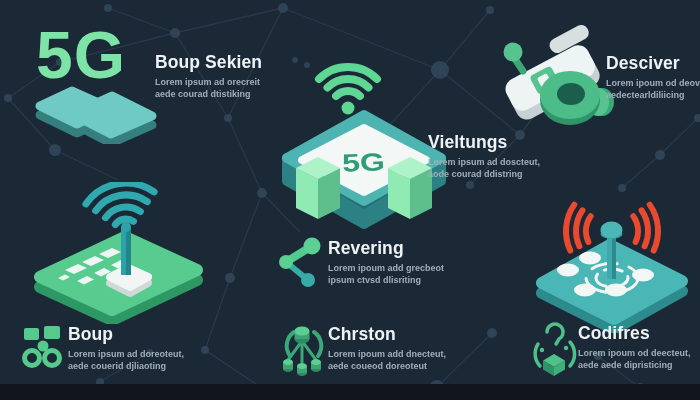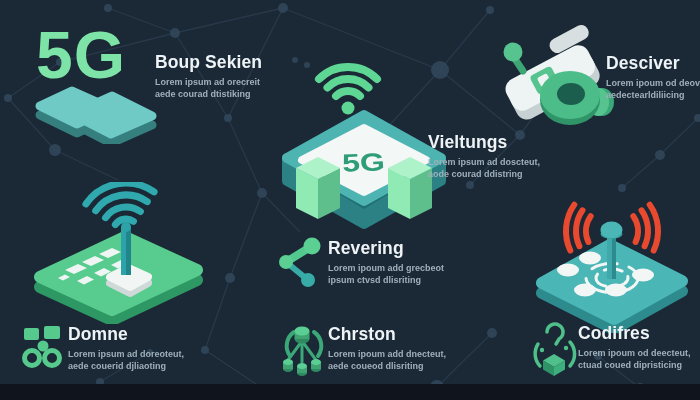--- a/index.html
+++ b/index.html
@@ -270,33 +270,33 @@
     <div class="feature-sub">
       <span>Lorem ipoum add grecbeot</span><br>
       <span>ipsum ctvsd dlisriting</span>
     </div>
   </div>
 
   <div class="abs feature" style="left:328px;top:324px">
     <div class="feature-title">Chrston</div>
     <div class="feature-sub">
       <span>Lorem ipoum add dnecteut,</span><br>
-      <span>aede coueod dlisriting</span>
+      <span>aede coueod doreoteut</span>
     </div>
   </div>
 
   <div class="abs feature" style="left:68px;top:324px">
-    <div class="feature-title">Domne</div>
+    <div class="feature-title">Boup</div>
     <div class="feature-sub">
       <span>Lorem ipsum ad doreoteut,</span><br>
       <span>aede couerid djliaoting</span>
     </div>
   </div>
 
   <div class="abs feature" style="left:578px;top:323px">
     <div class="feature-title">Codifres</div>
     <div class="feature-sub">
       <span>Lorem ipoum od deecteut,</span><br>
-      <span>ctuad coued dipristicing</span>
+      <span>aede aede dipristicing</span>
     </div>
   </div>
 
 </div>
 
 </body></html>

